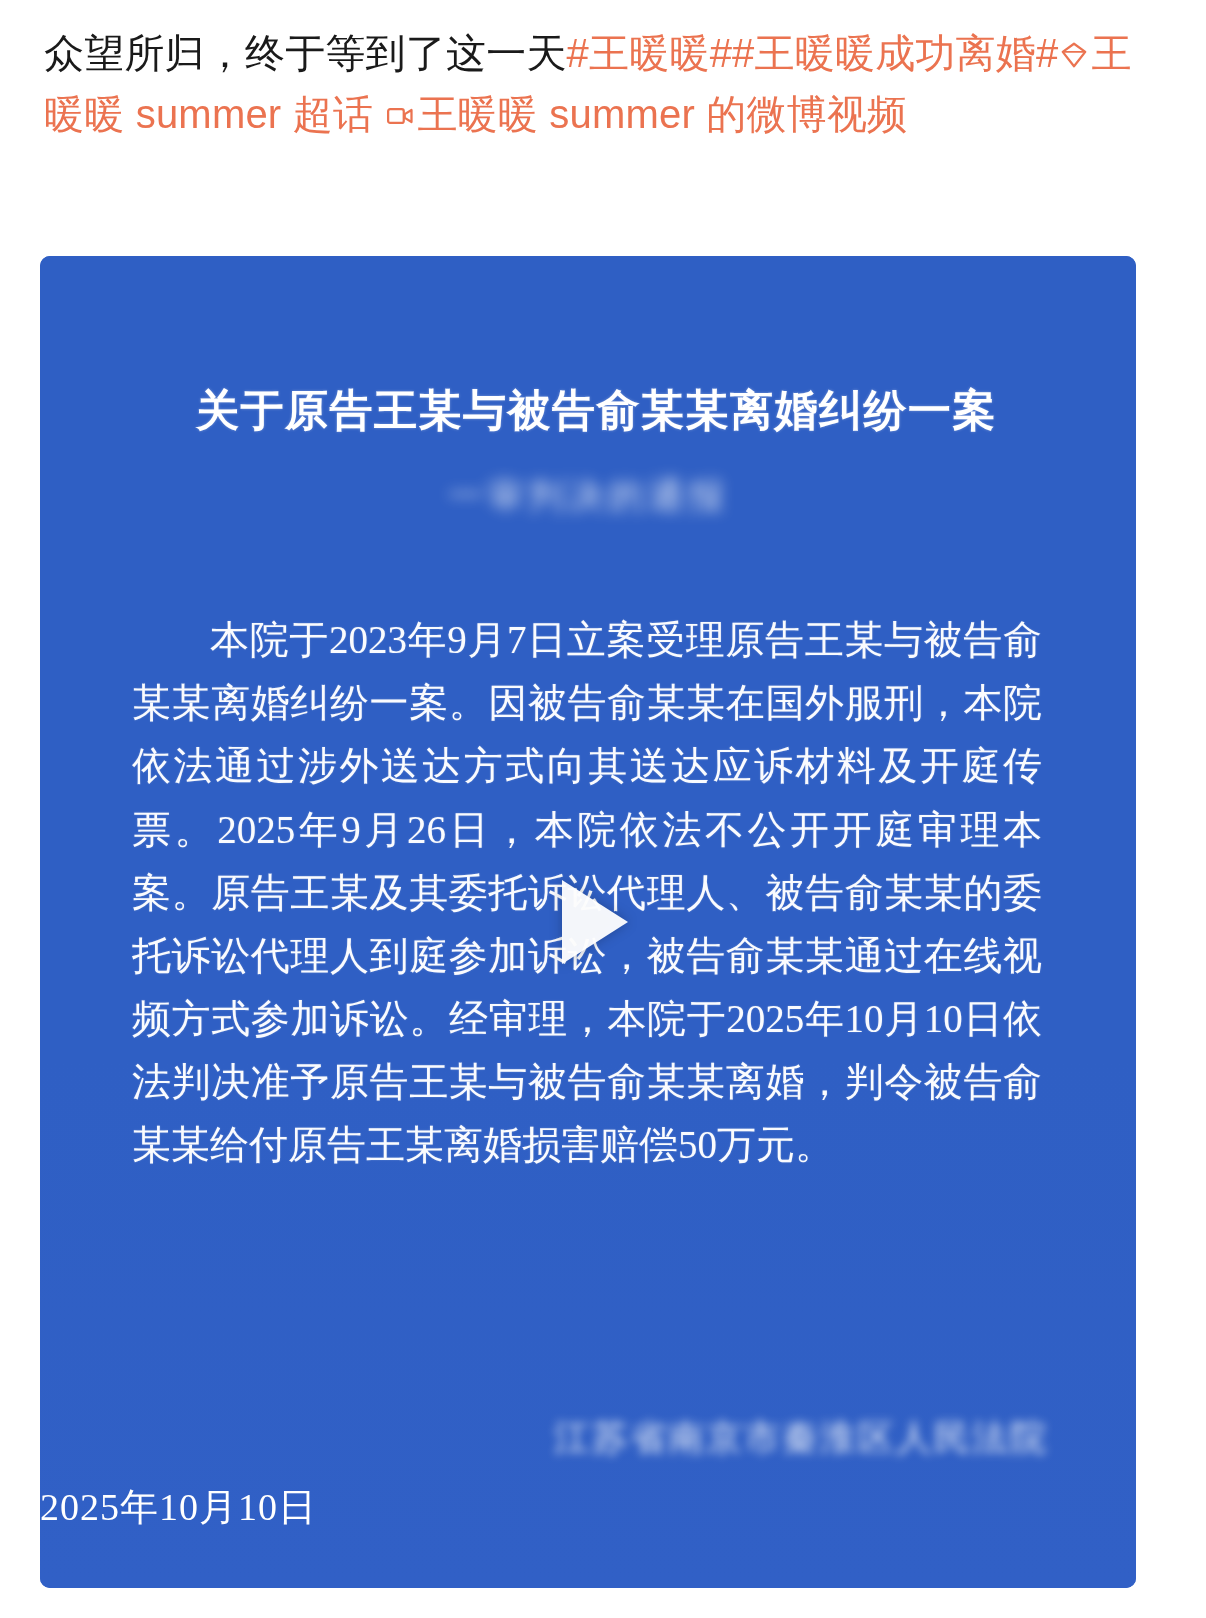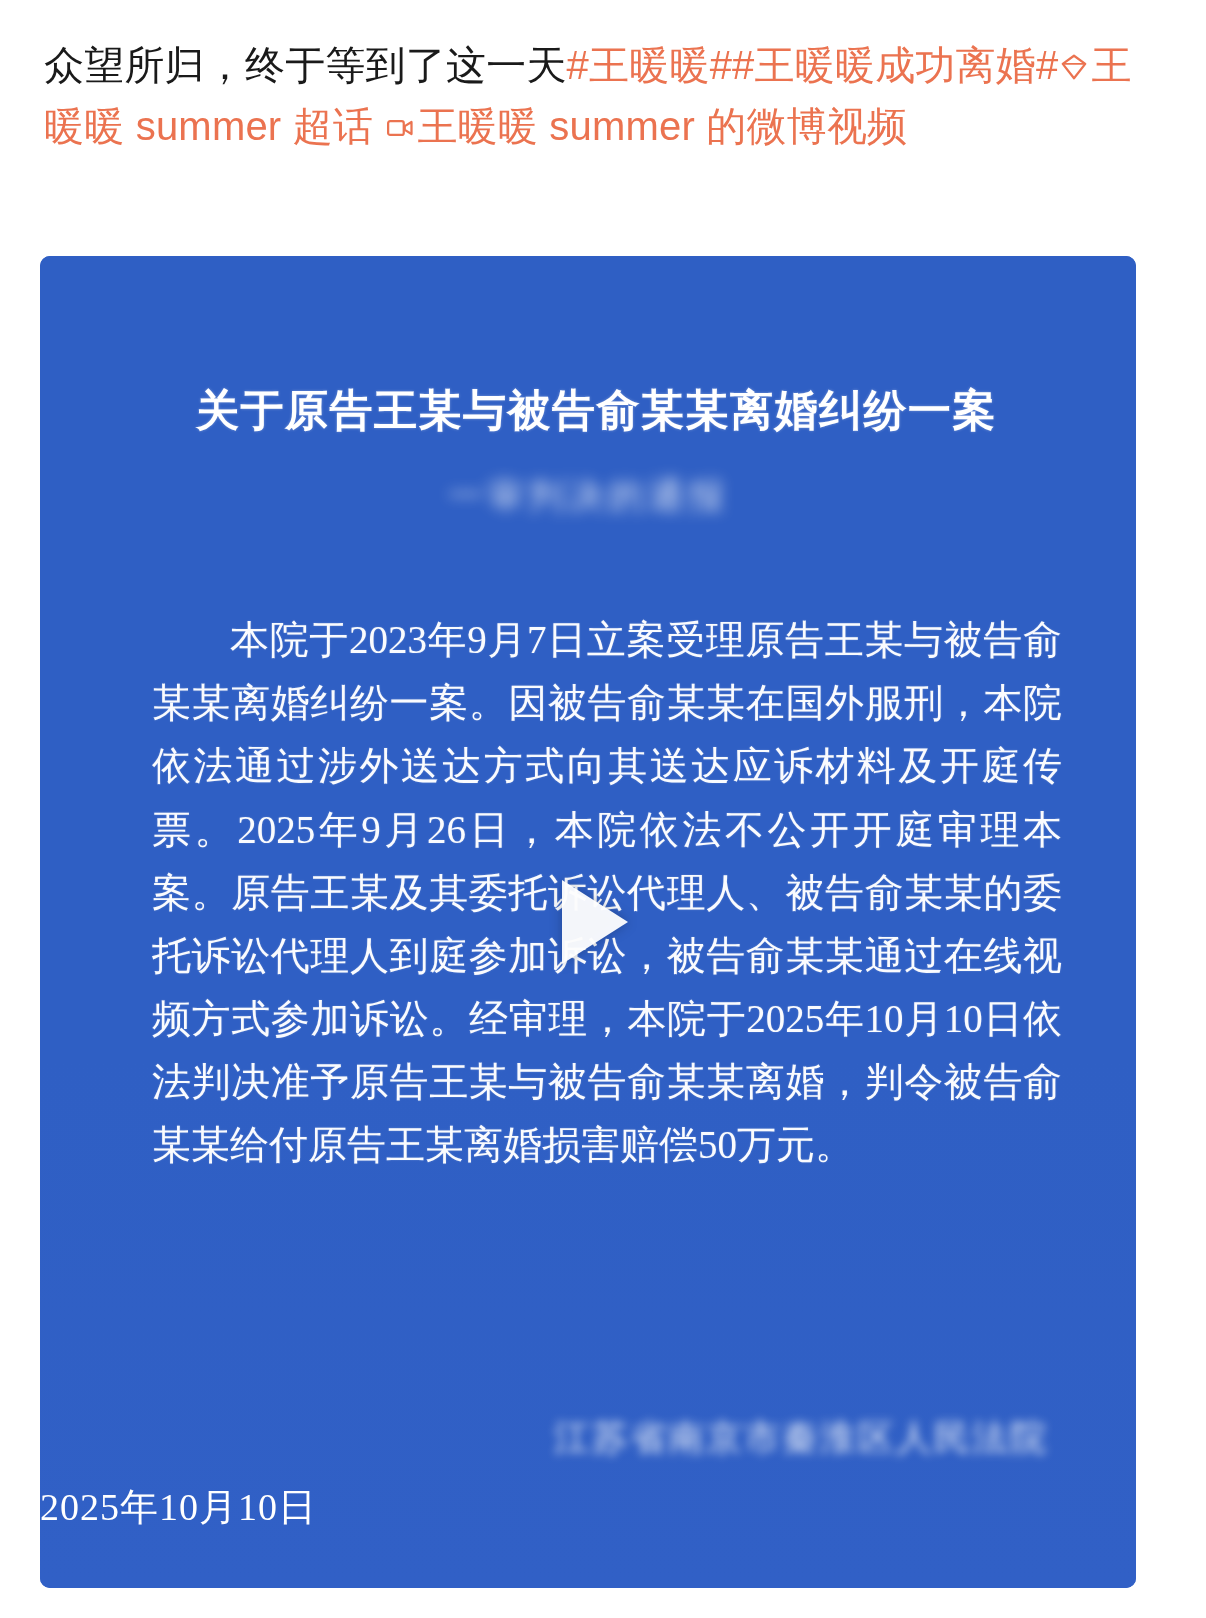--- a/index.html
+++ b/index.html
@@ -17,21 +17,21 @@
   .post {
     width: 1206px;
     height: 1618px;
     position: relative;
     background: #ffffff;
     box-sizing: border-box;
   }
 
   
   .post-text {
-    padding: 36px 44px 0 44px;
+    padding: 24px 44px 0 44px;
     font-size: 40px;
     line-height: 1.46;
     color: #1a1a1a;
     letter-spacing: 0.2px;
     word-break: break-word;
   }
   .post-text .hashtag,
   .post-text .topic,
   .post-text .videolink {
     color: #eb7350;
@@ -94,21 +94,20 @@
     position: absolute;
     top: 352px;
     left: 92px;
     width: 910px;
     font-size: 39px;
     line-height: 1.62;
     text-align: justify;
     text-indent: 2em;
     color: rgba(255,255,255,0.97);
     text-shadow: 0 0 2px rgba(255,255,255,0.25);
-    margin-left: 20px;
   }
 
   .notice-court {
     position: absolute;
     left: 0;
     right: 88px;
     top: 1158px;
     text-align: right;
     font-size: 36px;
     letter-spacing: 2px;

